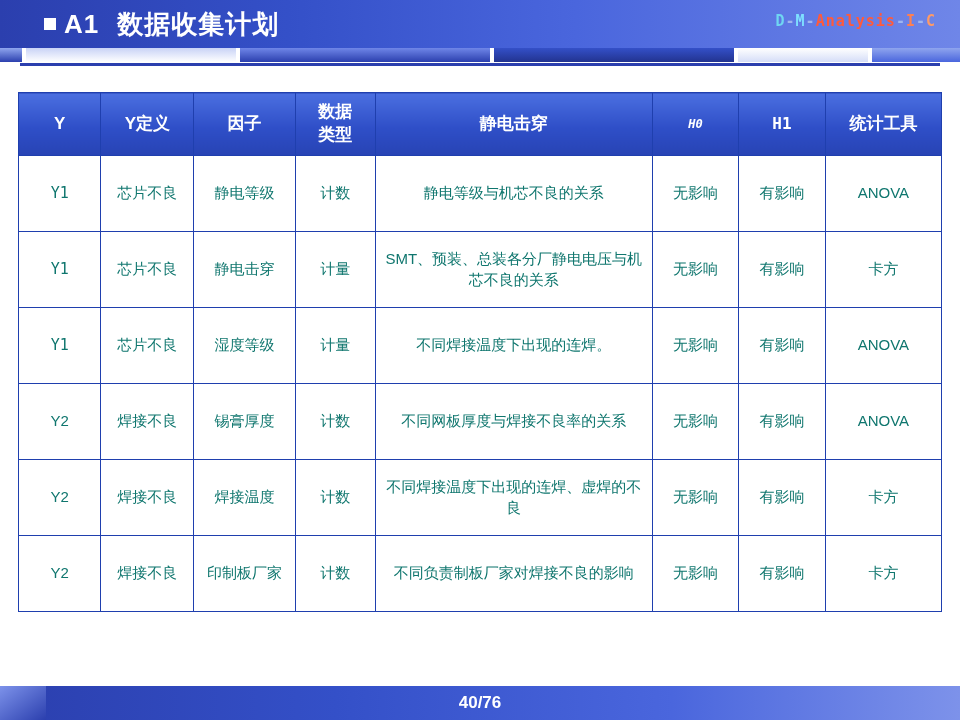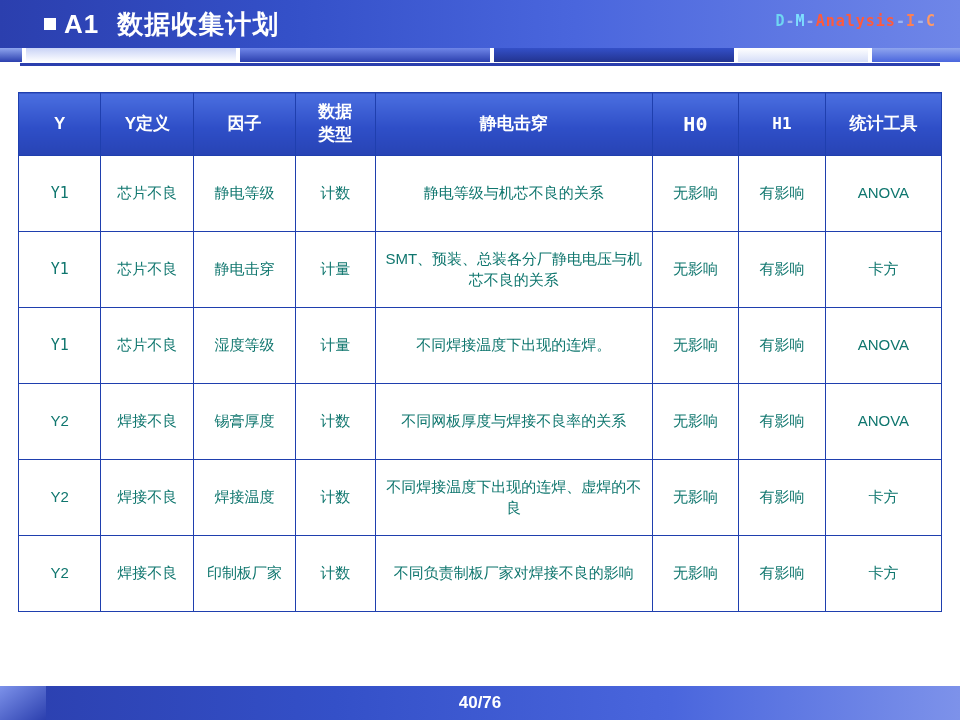--- a/index.html
+++ b/index.html
@@ -194,21 +194,21 @@
     <thead>
       <tr>
         <th>Y</th>
         <th>Y定义</th>
         <th>因子</th>
         <th>
           <div>数据</div>
           <div>类型</div>
         </th>
         <th>静电击穿</th>
-        <th class="mono" style="font-size:20px;">H0</th>
+        <th class="mono" style="font-size:12px;font-style:italic;">H0</th>
         <th class="mono" style="font-size:16px;">H1</th>
         <th>统计工具</th>
       </tr>
     </thead>
     <tbody>
       <tr>
         <td class="mono">Y1</td>
         <td>芯片不良</td>
         <td>静电等级</td>
         <td>计数</td>

